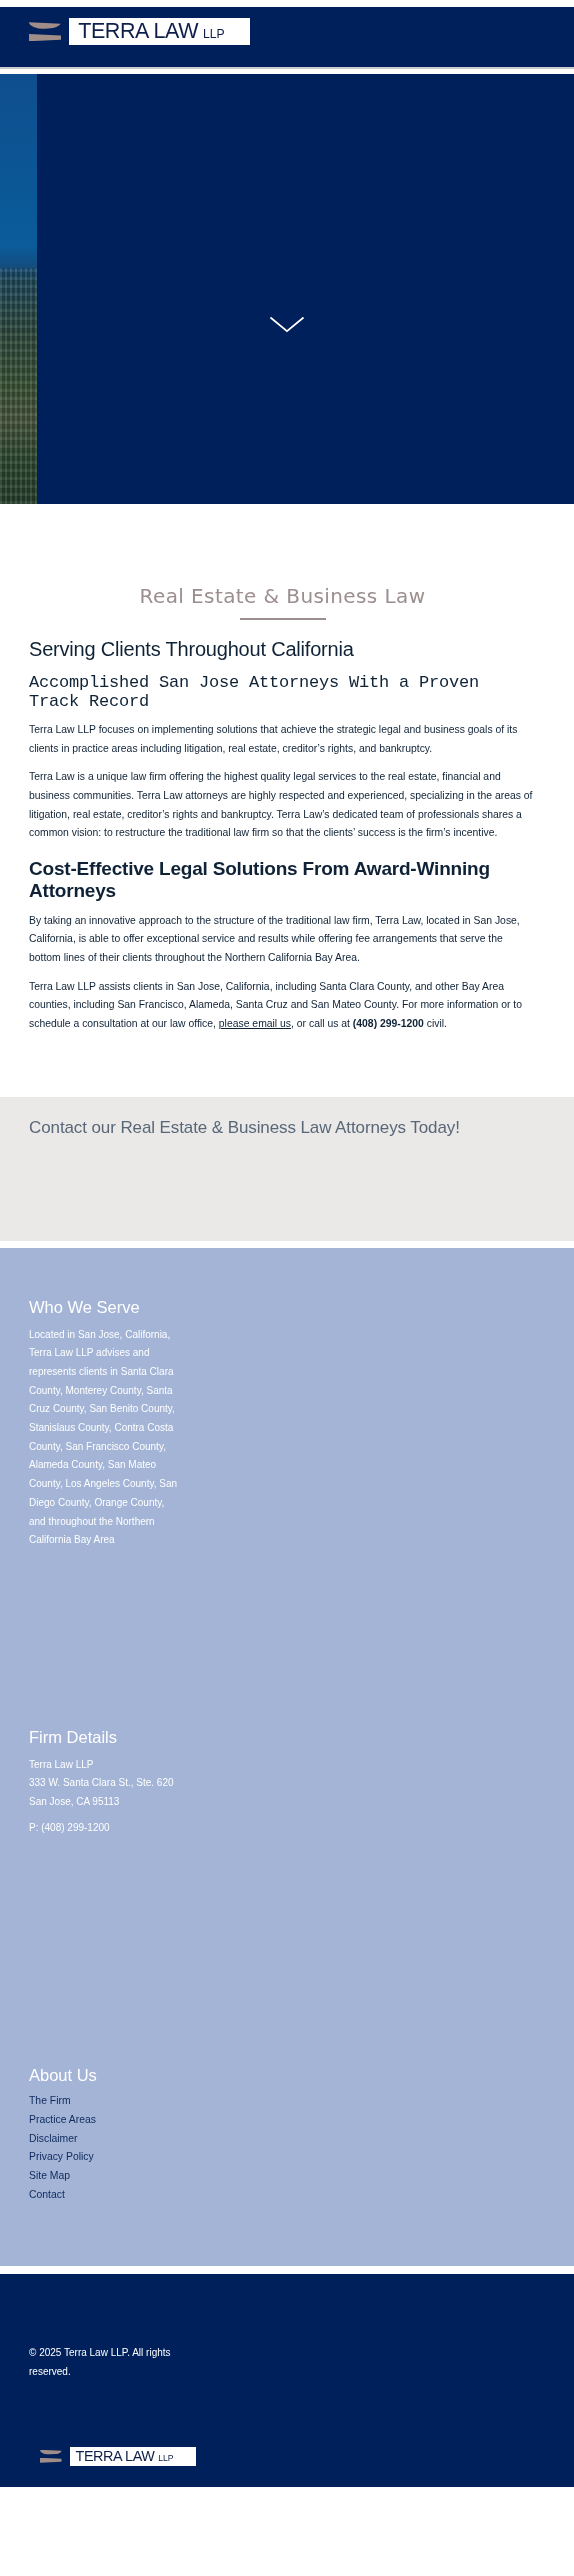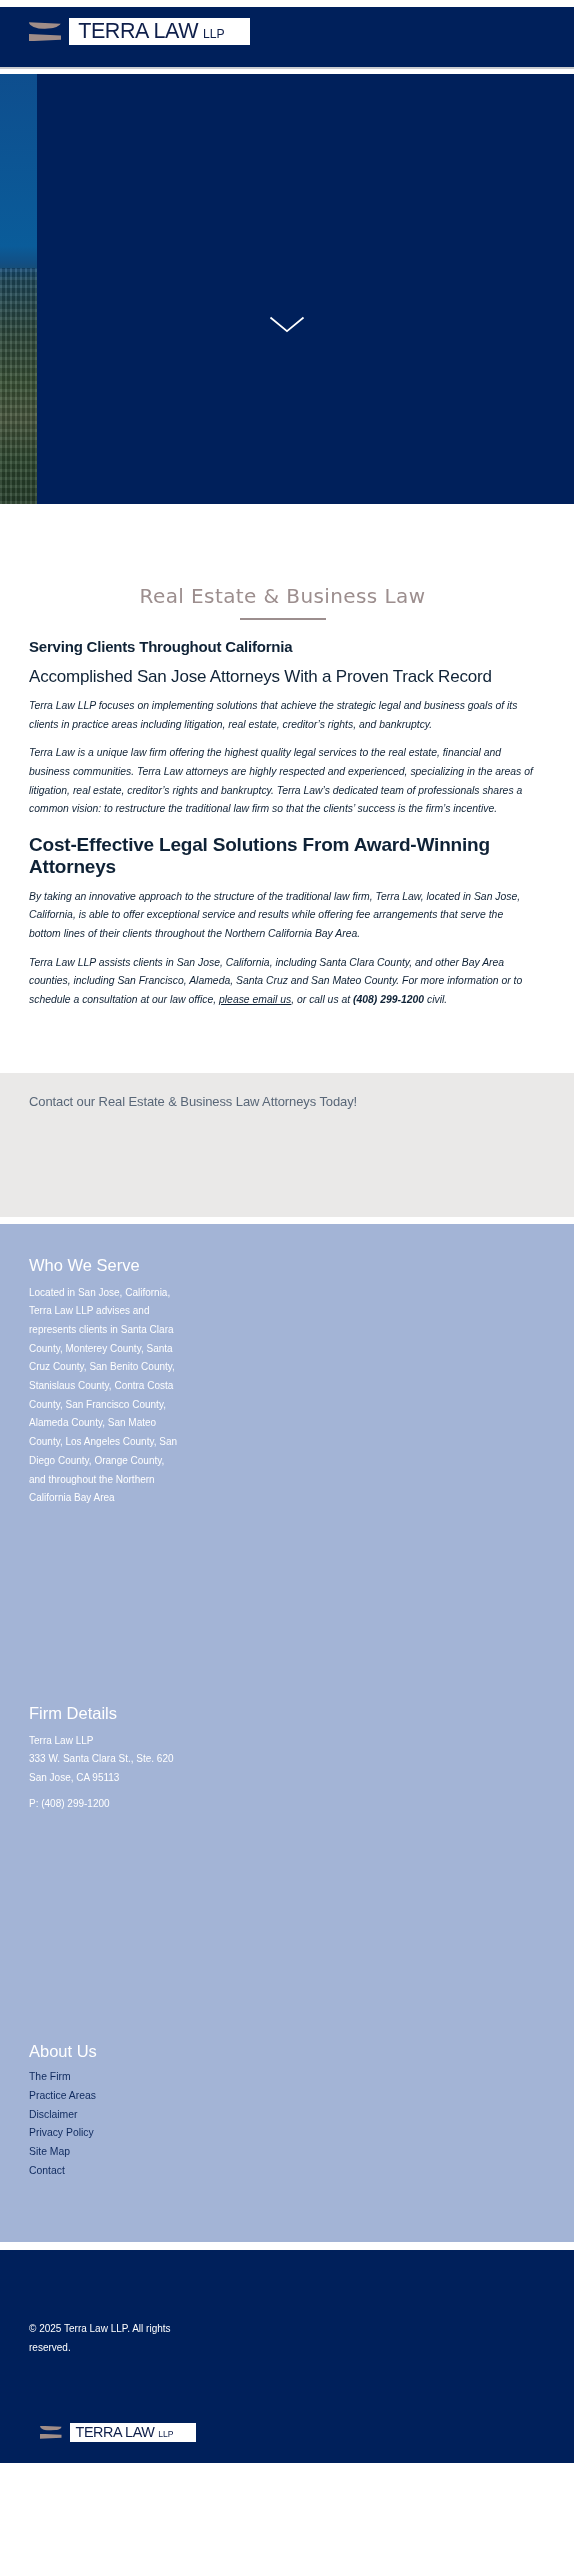--- a/index.html
+++ b/index.html
@@ -28,30 +28,30 @@
     background: linear-gradient(180deg, #0e4e8e 0%, #0a5c9a 40%, #124f84 44%, #1f4a5c 48%, #2e4a3e 60%, #3a5336 72%, #48573e 80%, #2e4930 90%, #27402c 100%); }
   .hero-photo::after { content: ""; position: absolute; left: 0; right: 0; top: 45%; bottom: 0;
     background: repeating-linear-gradient(90deg, rgba(255,255,255,0.08) 0 2.2px, rgba(0,0,0,0.12) 2.2px 5px),
                 repeating-linear-gradient(0deg, rgba(255,255,255,0.06) 0 2.9px, rgba(0,0,0,0.1) 2.9px 8px); }
   .scroll-down { position: absolute; left: 269px; top: 242px; width: 36px; height: 18.7px; cursor: pointer; }
 
   
   .main { padding: 80px 38px 0 29px; }
   .eyebrow { text-align: center; font-family: "DejaVu Sans", sans-serif; font-weight: 200; font-size: 20px; color: #9c8e8e; letter-spacing: 0.4px; font-weight: normal; }
   .eyebrow-rule { width: 86px; height: 1.4px; background: #9c8e8e; margin: 10px auto 0 auto; }
-  .h2-main { font-size: 15px; font-weight: bold; color: #0f2236; margin-top: 18.7px; letter-spacing: -0.2px; }
-  .h3-sub { font-size: 17px; font-weight: normal; color: #0f2236; margin-top: 11.5px; letter-spacing: -0.2px; }
-  .p { font-size: 10.4px; line-height: 18.7px; color: #0f2236; margin-top: 10px; font-style: italic; }
+  .h2-main { font-size: 20px; font-weight: normal; color: #0f2236; margin-top: 18.7px; letter-spacing: -0.2px; }
+  .h3-sub { font-size: 17px; font-weight: normal; color: #0f2236; margin-top: 11.5px; letter-spacing: -0.2px; font-family: Liberation Mono, monospace; }
+  .p { font-size: 10.4px; line-height: 18.7px; color: #0f2236; margin-top: 10px; }
   .h2-cost { font-size: 19px; font-weight: bold; color: #0f2236; margin-top: 14.4px; letter-spacing: -0.2px; }
   .p a { color: #0f2236; text-decoration: underline; }
   .p b { font-weight: bold; }
 
   
   .cta { margin-top: 63px; height: 144px; background: #eae9e8; padding: 21.5px 29px 0 29px; }
-  .cta-title { font-size: 13px; color: #596778; font-weight: normal; letter-spacing: -0.1px; }
+  .cta-title { font-size: 17px; color: #596778; font-weight: normal; letter-spacing: -0.1px; }
   .cta-gap { height: 7.2px; background: #ffffff; }
 
   
   .info { background: #a3b4d6; height: 1018px; padding: 0 29px; position: relative; }
   .info-block { position: absolute; left: 29px; width: 151px; }
   .info-title { font-size: 16.5px; color: #ffffff; font-weight: normal; }
   .info-text { font-size: 10px; line-height: 18.7px; color: #ffffff; margin-top: 8.6px; }
   .info-list { list-style: none; margin-top: 7.2px; }
   .info-list li { font-size: 10.4px; line-height: 18.7px; }
   .info-list a { color: #0f2a5e; text-decoration: none; cursor: pointer; }
@@ -115,21 +115,21 @@
     <span>Terra Law LLP assists clients in San Jose, California, including Santa Clara County, and other Bay Area counties, including San Francisco, Alameda, Santa Cruz and San Mateo County. For more information or to schedule a consultation at our law office, </span><a href="#">please email us</a><span>, or call us at </span><b>(408) 299-1200</b><span> civil.</span>
   </p>
 </main>
 
 <section class="cta">
   <h2 class="cta-title">Contact our Real Estate &amp; Business Law Attorneys Today!</h2>
 </section>
 <div class="cta-gap"></div>
 
 <section class="info">
-  <div class="info-block" style="top:32px;">
+  <div class="info-block" style="top:50px;">
     <h3 class="info-title">Who We Serve</h3>
     <p class="info-text">Located in San Jose, California, Terra Law LLP advises and represents clients in Santa Clara County, Monterey County, Santa Cruz County, San Benito County, Stanislaus County, Contra Costa County, San Francisco County, Alameda County, San Mateo County, Los Angeles County, San Diego County, Orange County, and throughout the Northern California Bay Area</p>
   </div>
 
   <div class="info-block" style="top:480px;">
     <h3 class="info-title">Firm Details</h3>
     <div class="info-text">
       <div>Terra Law LLP</div>
       <div>333 W. Santa Clara St., Ste. 620</div>
       <div>San Jose, CA 95113</div>

